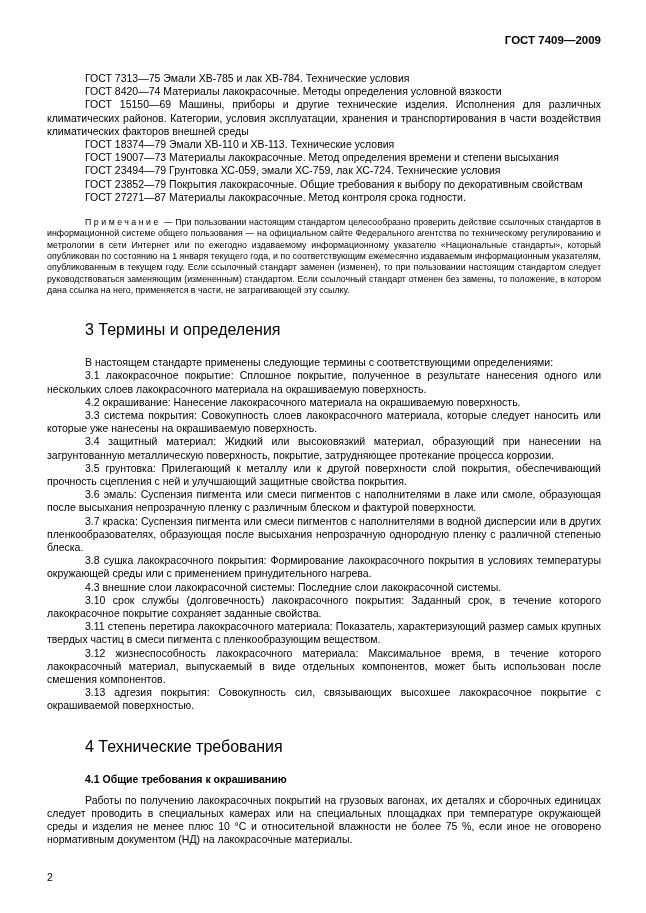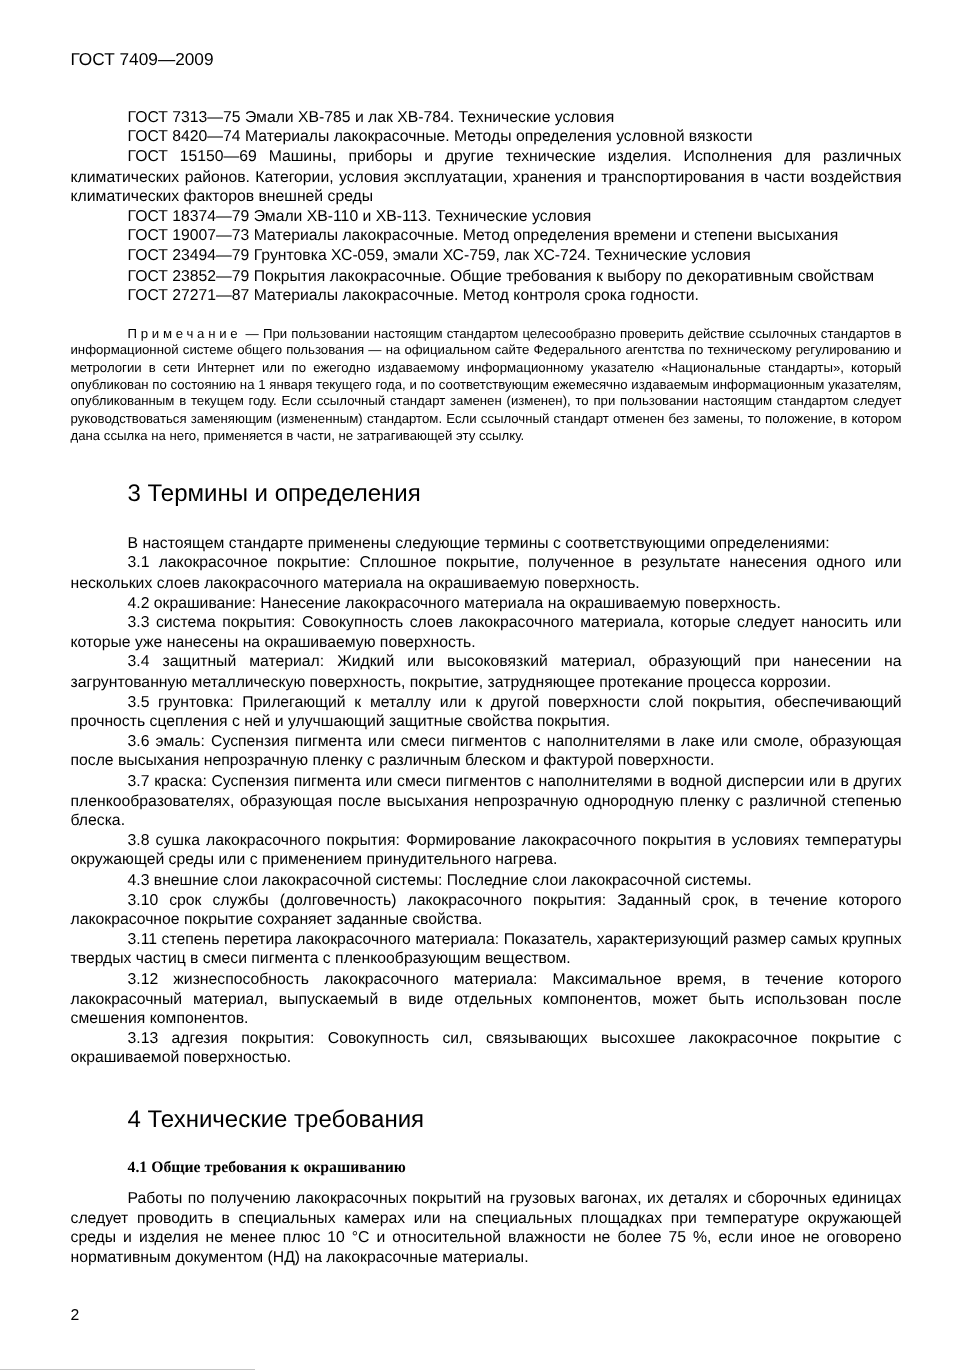--- a/index.html
+++ b/index.html
@@ -3,40 +3,39 @@
 <meta charset="utf-8">
 <style>
   html, body { margin: 0; padding: 0; background: #9a9a9a; }
   .page {
     width: 646px; height: 913px; background: #ffffff; color: #000;
     box-sizing: border-box; position: relative; overflow: hidden;
     padding: 34px 45px 0 47px;
     font-family: "Liberation Sans", sans-serif;
   }
   .doc-number {
-    font-weight: normal; font-size: 11.5px; margin: 0 0 26px 0;
+    font-weight: bold; font-size: 11.5px; margin: 0 0 26px 0; text-align: right;
   }
   .para {
     font-size: 10.5px; line-height: 13.2px; margin: 0;
     text-align: justify; text-indent: 38px;
   }
   .term b { font-weight: normal; }
   .note {
     font-size: 8.8px; line-height: 11.3px; margin: 13px 0 0 0;
     text-align: justify; text-indent: 16px;
   }
   .note-label { letter-spacing: 2.5px; padding-left: 22px; }
   h2.sec {
     font-size: 16px; font-weight: normal; margin: 25px 0 17px 0;
     text-indent: 38px;
   }
   h3.subsec {
     font-size: 10.5px; font-weight: bold; margin: 15px 0 9px 0;
     text-indent: 38px;
-    font-family: Liberation Serif, serif;
   }
   .page-number {
     position: absolute; left: 47px; bottom: 30px; font-size: 10.5px;
   }
 </style>
 </head>
 <body>
 
 <div class="page">
 

